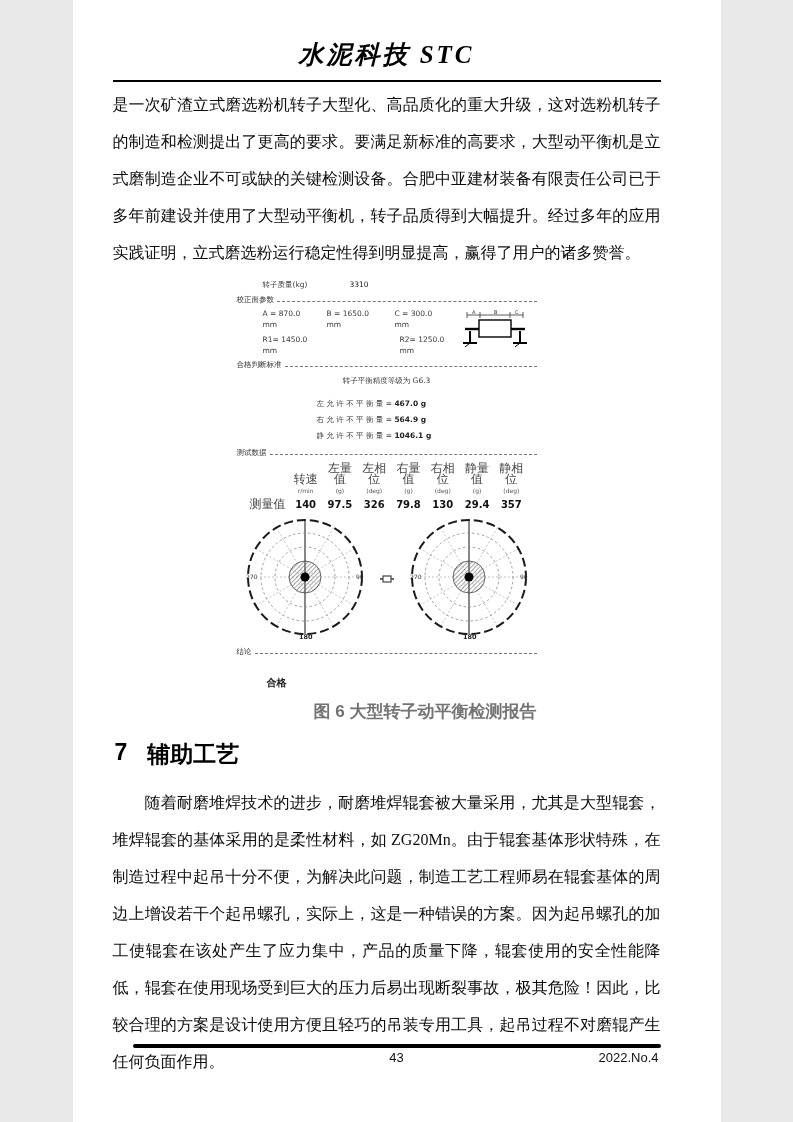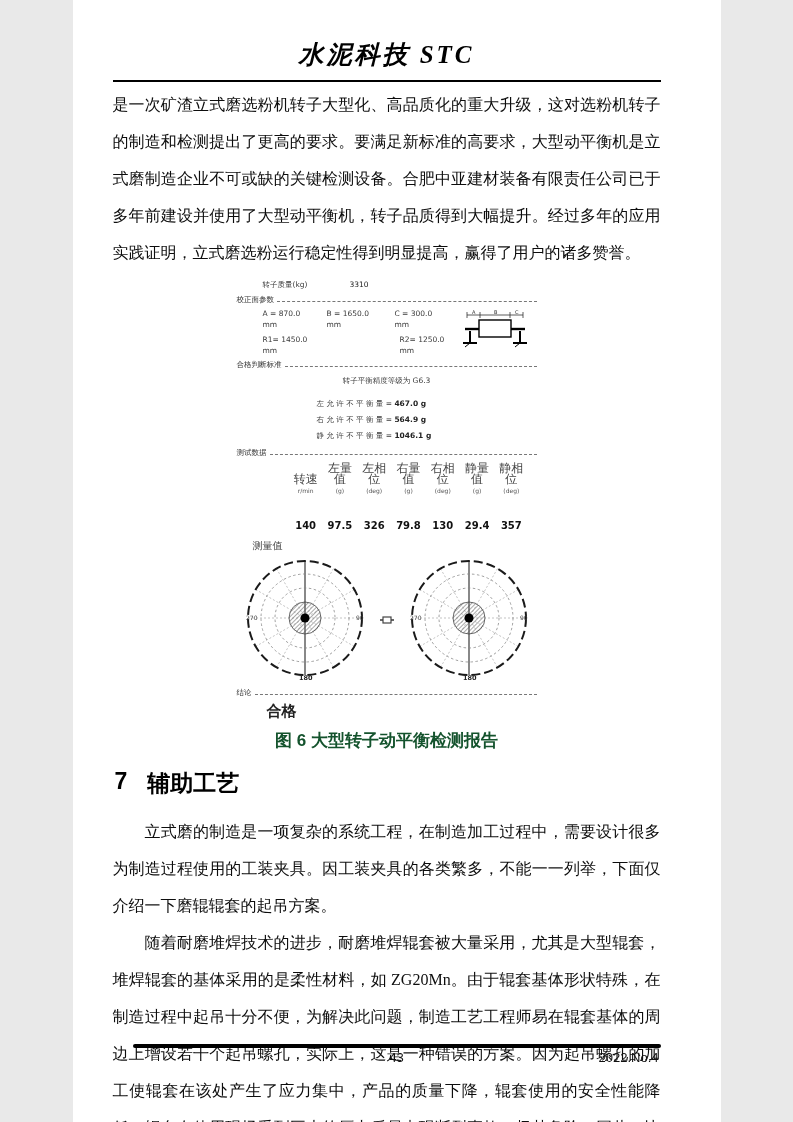--- a/index.html
+++ b/index.html
@@ -43,31 +43,31 @@
   .grade-line { text-align: center; margin: 5px 0 12px 0; }
   .allow-line { margin-left: 80px; margin-top: 5px; }
   .allow-line b { color: #222; }
 
   .test-table {
     display: grid; grid-template-columns: 42px repeat(7, 1fr);
     margin: 5px 8px 2px 10px; text-align: center; align-items: end;
   }
   .test-table .h { font-size: 12px; color: #444; }
   .test-table .u { font-size: 6px; color: #555; padding-bottom: 3px; }
-  .test-table .rowlbl { font-size: 10px; color: #444; align-self: center; margin-top: 41px; }
+  .test-table .rowlbl { font-size: 12px; color: #444; align-self: center; }
   .test-table .v { font-weight: bold; font-size: 10px; color: #111; align-self: center; }
 
   .polar-row { display: flex; align-items: center; justify-content: center; gap: 13px; margin: 6px 0 4px 0; }
   .conclusion-value {
-    font-family: "Liberation Serif", serif; font-weight: bold; font-size: 15px;
-    color: #222; margin: 8px 0 2px 30px;
+    font-family: "Liberation Serif", serif; font-weight: bold; font-size: 10px;
+    color: #222; margin: 20px 0 2px 30px;
   }
   .figure-caption {
-    text-align: center; font-family: "Liberation Sans", sans-serif; font-weight: bold;
-    font-size: 17px; color: #14532d; margin-top: 12px;
+    text-align: right; font-family: "Liberation Sans", sans-serif; font-weight: bold;
+    font-size: 17px; color: #737373; margin-top: 12px;
   }
 
   .section-heading {
     font-family: "Liberation Sans", sans-serif; font-weight: bold; font-size: 23px;
     color: #000; margin: 16px 0 14px 2px; display: flex; gap: 20px;
   }
 
   
   .footer { position: absolute; left: 60px; right: 60px; top: 1044px; }
   .footer-line { height: 4px; background: #000; border-radius: 2px; }
@@ -248,21 +248,20 @@
     </div>
 
     <div class="figure-caption">图 6 大型转子动平衡检测报告</div>
   </div>
 
   <h2 class="section-heading">
     <span>7</span>
     <span>辅助工艺</span>
   </h2>
 
-  <p class="body-text indent">立式磨的制造是一项复杂的系统工程，在制造加工过程中，需要设计很多为制造过程使用的工装夹具。因工装夹具的各类繁多，不能一一列举，下面仅介绍一下磨辊辊套的起吊方案。</p>
   <p class="body-text indent">随着耐磨堆焊技术的进步，耐磨堆焊辊套被大量采用，尤其是大型辊套，堆焊辊套的基体采用的是柔性材料，如 ZG20Mn。由于辊套基体形状特殊，在制造过程中起吊十分不便，为解决此问题，制造工艺工程师易在辊套基体的周边上增设若干个起吊螺孔，实际上，这是一种错误的方案。因为起吊螺孔的加工使辊套在该处产生了应力集中，产品的质量下降，辊套使用的安全性能降低，辊套在使用现场受到巨大的压力后易出现断裂事故，极其危险！因此，比较合理的方案是设计使用方便且轻巧的吊装专用工具，起吊过程不对磨辊产生任何负面作用。</p>
 
   <div class="footer">
     <div class="footer-line"></div>
     <div class="footer-text">
       <span class="page-number">43</span>
       <span class="issue-number">2022.No.4</span>
     </div>
   </div>
 

